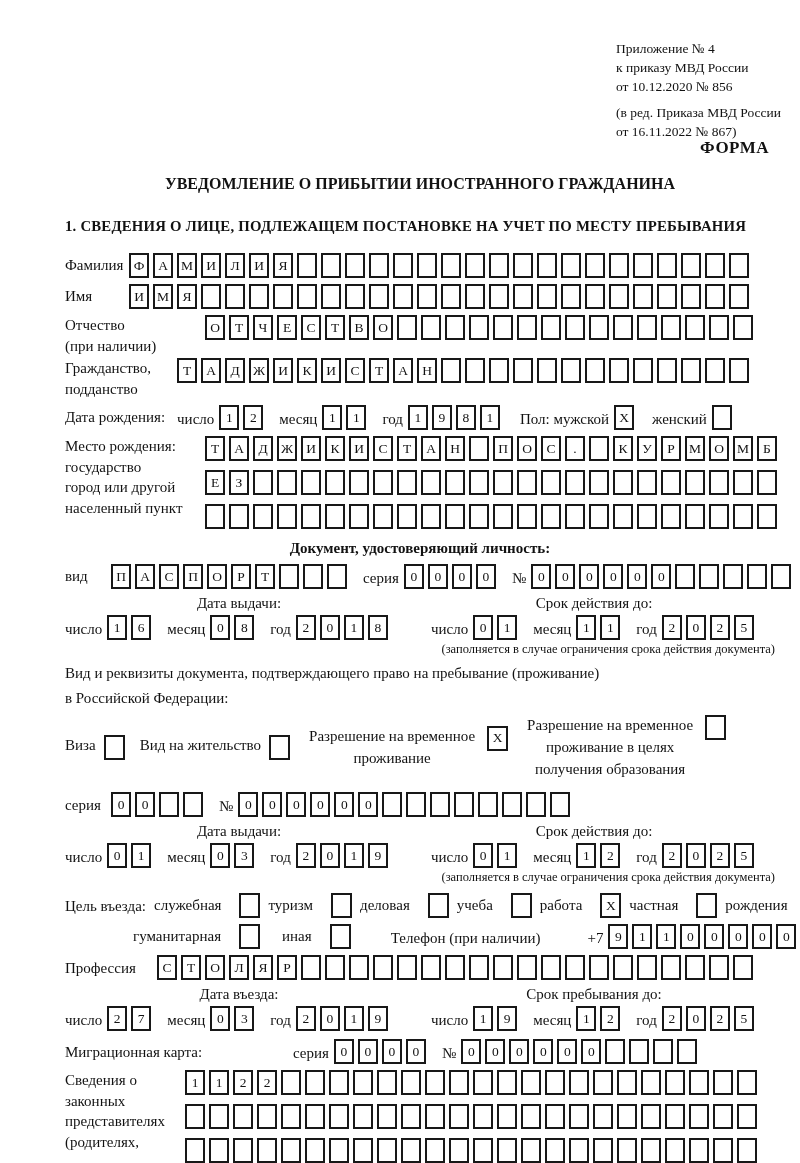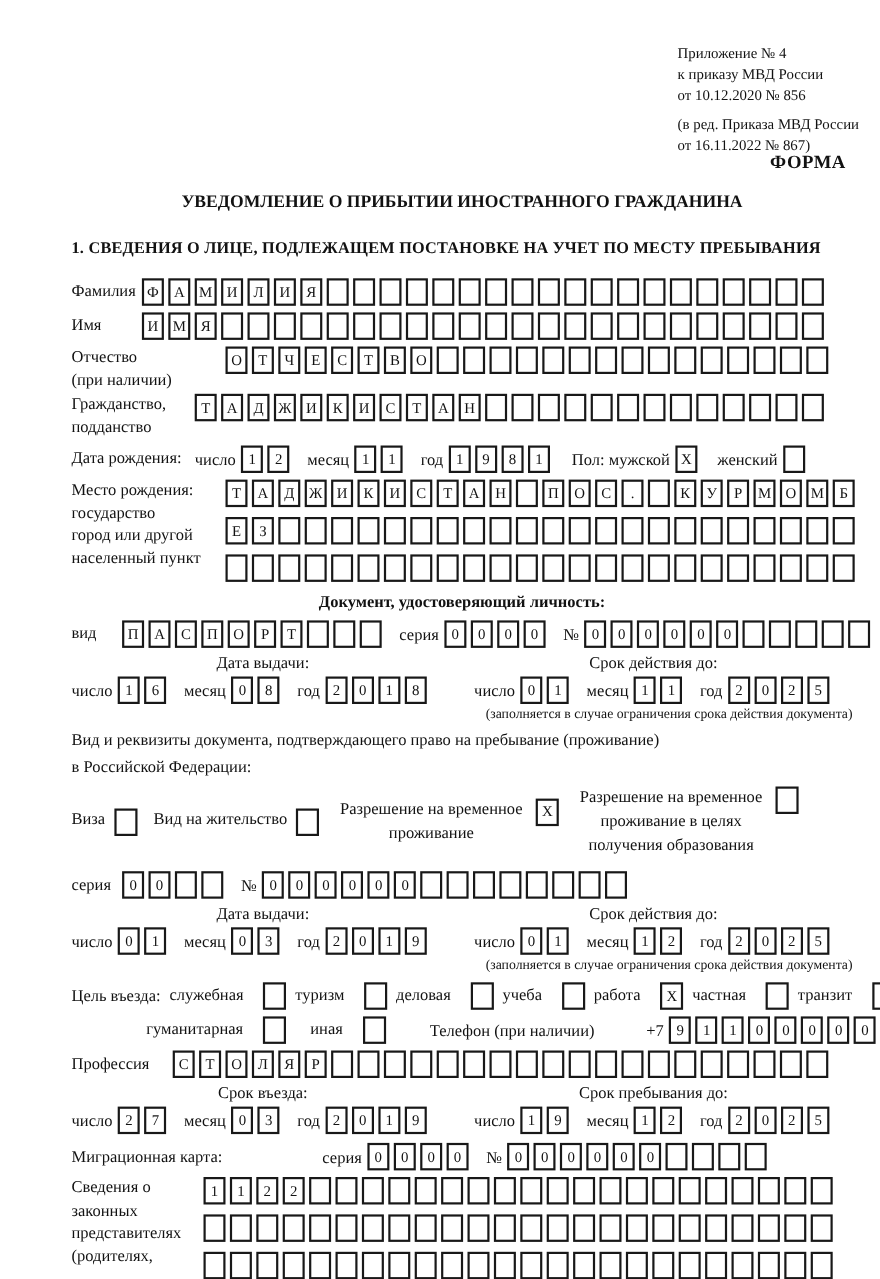--- a/index.html
+++ b/index.html
@@ -531,21 +531,21 @@
     </span>
     <span class="purpose-opt">
       <span>работа</span>
       <span class="cbx">X</span>
     </span>
     <span class="purpose-opt">
       <span>частная</span>
       <span class="cbx"></span>
     </span>
     <span class="purpose-opt">
-      <span>транзит</span>
+      <span>рождения</span>
       <span class="cbx"></span>
     </span>
   </div>
 
   <div class="row indent68">
     <span class="purpose-opt" style="margin-left:0;">
       <span>гуманитарная</span>
       <span class="cbx"></span>
     </span>
     <span class="purpose-opt" style="margin-left:22px;">
@@ -594,21 +594,21 @@
         <span class="cell"></span>
         <span class="cell"></span>
         <span class="cell"></span>
         <span class="cell"></span>
         <span class="cell"></span>
       </span>
   </div>
 
   <div class="datepair" style="margin-top:6px;">
     <div class="dp-col-left">
-      <div class="dp-head">Срок въезда:</div>
+      <div class="dp-head">Дата въезда:</div>
       <div class="dgroup">
         <span class="dglab">число</span>
         <span class="cells">
             <span class="cell">2</span>
             <span class="cell">7</span>
           </span>
         <span class="dglab">месяц</span>
         <span class="cells">
             <span class="cell">0</span>
             <span class="cell">3</span>

